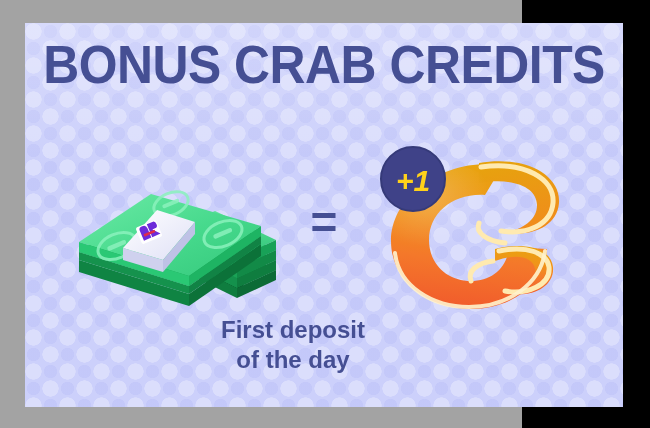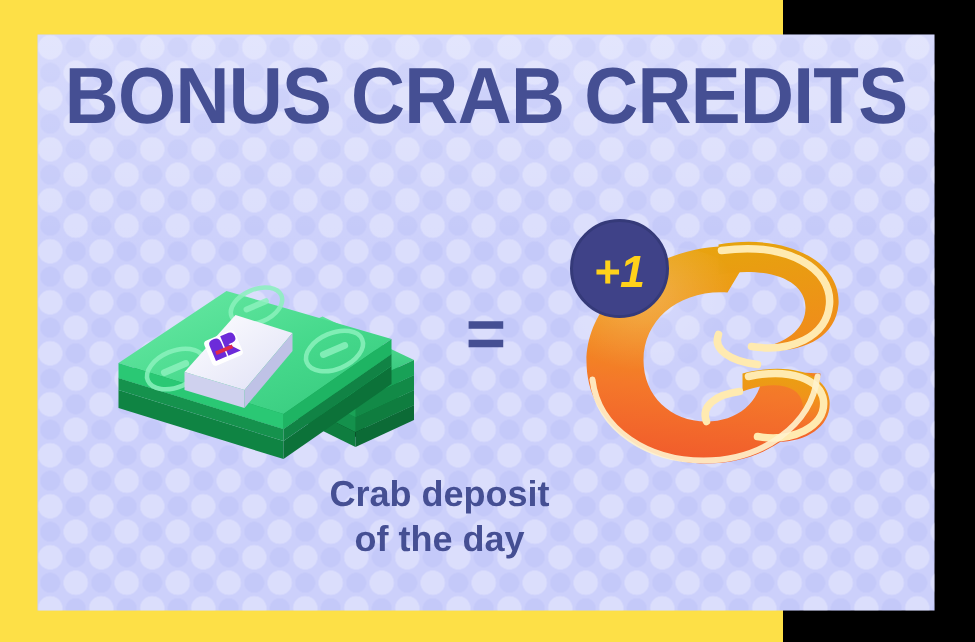--- a/index.html
+++ b/index.html
@@ -10,21 +10,21 @@
     background: #000000;
     overflow: hidden;
     font-family: "Liberation Sans", sans-serif;
   }
 
   
   #promo-frame {
     position: relative;
     width: 522px;
     height: 428px;
-    background: #fde047;
+    background: #a3a3a3;
   }
 
   
   #promo-card {
     position: absolute;
     left: 25px;
     top: 23px;
     width: 598px;
     height: 384px;
     background: #ccd0fb;
@@ -300,19 +300,19 @@
               <circle cx="38" cy="42" r="32" fill="#3f4288"></circle>
               <circle cx="38" cy="42" r="32" fill="none" stroke="#353a79" stroke-width="2"></circle>
               <text x="38" y="54" text-anchor="middle" font-family="Liberation Sans, sans-serif" font-size="30" font-weight="bold" font-style="italic" fill="#ffd11a">+1</text>
             </g>
           </svg>
         </div>
       </div>
     </div>
 
     <div id="caption-row">
-      <div class="caption-cell">Crab deposit
+      <div class="caption-cell">First deposit
 of the day</div>
       <div class="caption-spacer"></div>
     </div>
 
   </div>
 </div>
 
 </body></html>

